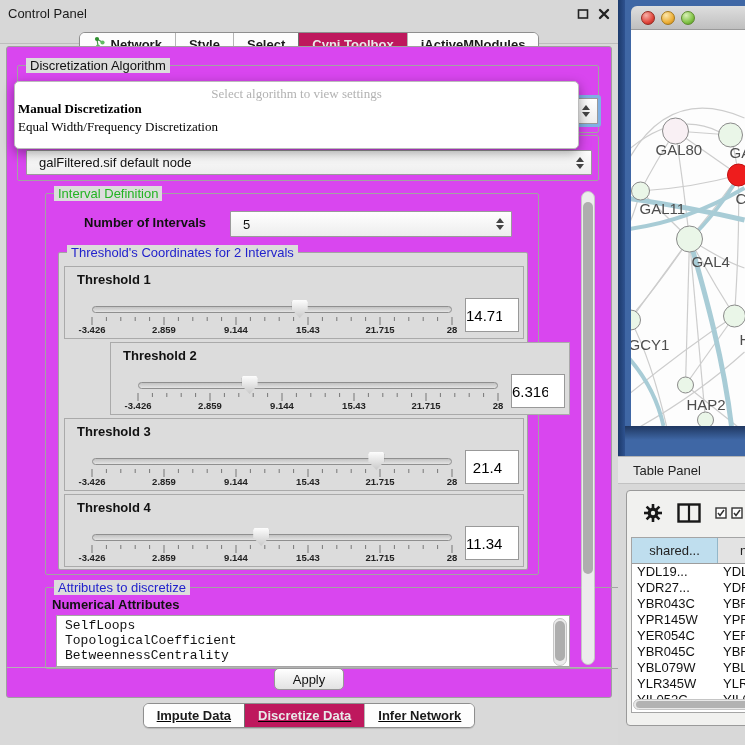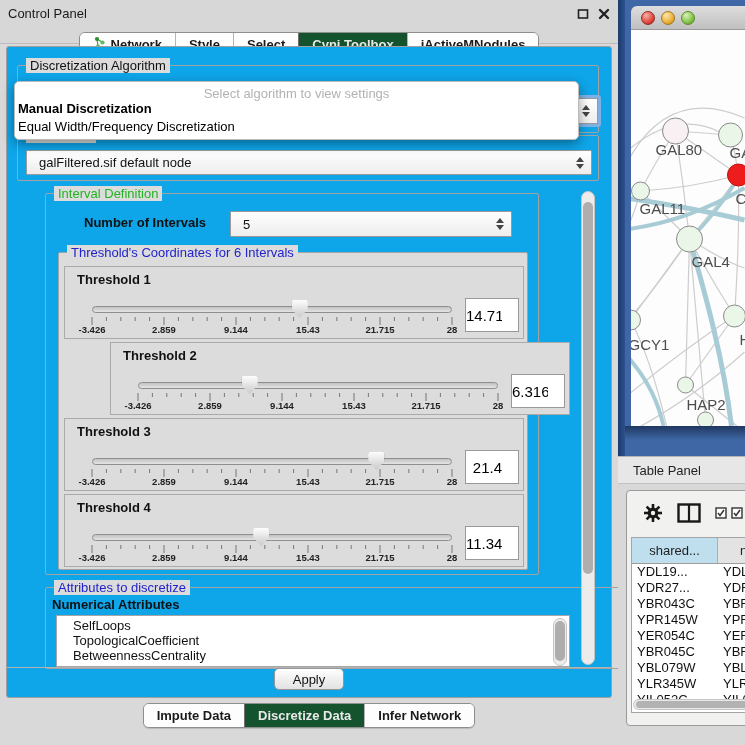--- a/index.html
+++ b/index.html
@@ -8,66 +8,66 @@
 
   
   #left-panel { position:absolute; left:0; top:0; width:618px; height:745px; background:#d9d9d9; }
   .cp-titlebar { position:absolute; left:0; top:0; width:100%; height:44px; background:#d7d7d7;
     border-bottom:1px solid #bdbdbd; }
   .cp-title { position:absolute; left:8px; top:0; line-height:28px; font-size:13px; color:#1a1a1a; }
   .cp-win-icons { position:absolute; right:8px; top:8px; display:flex; gap:9px; }
 
   .seg-row { position:absolute; left:0; width:100%; display:flex; justify-content:center; }
   .seg-control { display:inline-flex; border:1px solid #8e8e8e; border-radius:6px; overflow:hidden;
-    background:#ffffff; box-shadow:0 1px 1px rgba(0,0,0,.15); }
+    background:#ffffff; box-shadow:0 1px 1px rgba(0,0,0,.15);text-decoration:underline; }
   .seg { height:23px; line-height:23px; padding:0 13px; font-size:13px; font-weight:bold; color:#1a1a1a;
     background:#fdfdfd; border-left:1px solid #b5b5b5; display:flex; align-items:center; gap:5px; cursor:default; }
   .seg:first-child { border-left:none; }
-  .seg.selected { background:#14532d; color:#e9e9e9; border-left-color:#6f6f6f; }
+  .seg.selected { background:#be185d; color:#e9e9e9; border-left-color:#6f6f6f; }
 
   .outer-panel { position:absolute; left:6px; top:46px; width:606px; height:652px;
-    border:1px solid #9f9f9f; border-radius:3px; background:#0ea5e9; }
+    border:1px solid #9f9f9f; border-radius:3px; background:#d946ef; }
 
   .groupbox { position:absolute; border:1px solid #a3a3a3; border-radius:2px; }
   .group-title { position:absolute; top:-8px; left:8px; background:#dcdcdc; padding:0 4px;
     font-size:13px; color:#111; white-space:nowrap; }
   .gt-green { color:#22b422; }
   .gt-blue { color:#2222cc; }
 
   .combo { position:absolute; background:linear-gradient(#ffffff,#ededed); border:1px solid #9a9a9a;
     border-radius:1px; font-size:13px; color:#111; display:flex; align-items:center; padding-left:12px; }
   .combo .stepper { position:absolute; right:7px; top:50%; transform:translateY(-50%);
     display:flex; flex-direction:column; gap:2px; }
   .arr-up { width:0;height:0;border-left:4px solid transparent;border-right:4px solid transparent;border-bottom:5px solid #444; }
   .arr-dn { width:0;height:0;border-left:4px solid transparent;border-right:4px solid transparent;border-top:5px solid #444; }
   .combo.focusring { box-shadow:0 0 0 3px #7fb0e4; }
 
-  .popup { position:absolute; left:7px; top:34px; width:565px; height:59px; background:#ffffff;
-    border:1px solid #bbb; border-radius:5px; box-shadow:0 4px 12px rgba(0,0,0,.38); z-index:50; }
+  .popup { position:absolute; left:7px; top:34px; width:565px; height:68px; background:#ffffff;
+    border:1px solid #bbb; border-radius:5px; box-shadow:0 4px 12px rgba(0,0,0,.38); z-index:50;font-family:Liberation Serif, serif; }
   .popup-placeholder { position:absolute; top:4px; left:0; width:100%; text-align:center;
     font-size:13px; color:#b2b2b2; }
   .popup-item { position:absolute; left:3px; font-size:13px; color:#000; white-space:nowrap; }
 
   .thr-box { position:absolute; left:5px; width:460px; height:73px; border:1px solid #aaa; background:#dcdcdc; }
   .thr-label { position:absolute; left:12px; top:5px; font-size:13px; font-weight:bold; color:#111; }
   .sl-track { position:absolute; left:27px; top:39px; width:360px; height:7px; border-radius:4px;
     border:1px solid #8f8f8f; background:linear-gradient(#c2c2c2,#e4e4e4); }
   .sl-thumb { position:absolute; top:33px; width:16px; height:18px;
     background:linear-gradient(#fdfdfd,#c9c9c9);
     clip-path:polygon(8% 0,92% 0,100% 12%,100% 52%,50% 100%,0 52%,0 12%);
     filter:drop-shadow(0 0 1px #777); }
   .sl-ticks { position:absolute; left:26px; top:50px; }
   .sl-scale { position:absolute; top:57px; font-size:9.5px; font-weight:bold; color:#222;
     transform:translateX(-50%); white-space:nowrap; }
   .thr-value { position:absolute; right:4px; top:31px; width:54px; height:34px; background:#fff;
     border:1px solid #999; font-family:"Liberation Sans",sans-serif; font-size:15px; color:#000;
     text-align:right; padding-right:16px; }
 
   .listbox { position:absolute; background:#fff; border:1px solid #a5a5a5; overflow:hidden; }
-  .list-item { font-size:13px; color:#111; padding-left:16px; line-height:15px; white-space:nowrap; }
+  .list-item { font-size:13px; color:#111; padding-left:8px; line-height:15px; white-space:nowrap;font-family:Liberation Mono, monospace; }
 
   .vscroll { position:absolute; width:14px; background:#ececec; border:1px solid #c6c6c6; border-radius:7px; }
   .vthumb { position:absolute; left:1px; width:10px; background:#aeaeae; border-radius:6px; }
 
   .apply-bar { position:absolute; left:0; bottom:0; width:100%; height:30px; border-top:1px solid #b3b3b3;
     display:flex; justify-content:center; align-items:flex-start; }
   .btn { height:22px; padding:0 18px; font-size:13px; color:#111; background:linear-gradient(#ffffff,#e2e2e2);
     border:1px solid #979797; border-radius:5px; font-family:"Liberation Sans",sans-serif; }
 
   
@@ -184,21 +184,21 @@
       <span style="position:absolute;left:38px;top:21px;font-size:13px;font-weight:bold;color:#111;">Number of Intervals</span>
       <div class="combo" style="left:184px;top:17px;width:282px;height:26px;">
         <span>5</span>
         <span class="stepper">
             <span class="arr-up"></span>
             <span class="arr-dn"></span>
           </span>
       </div>
 
       <div class="groupbox" style="left:12px;top:58px;width:470px;height:318px;background:#dcdcdc;">
-        <span class="group-title gt-blue">Threshold's Coordinates for 6 Intervals</span>
+        <span class="group-title gt-blue">Threshold's Coordinates for 2 Intervals</span>
         <div id="thr-container">
             <div class="thr-box" style="top: 13px;">
               <div class="thr-label">Threshold 1</div>
               <div class="sl-track"></div>
               <div class="sl-thumb" style="left: 226.72px;"></div>
               <svg width="362" height="9" class="sl-ticks">
                 <line x1="1" x2="1" y1="0" y2="8" stroke="#777" stroke-width="1"></line>
                 <line x1="15.4" x2="15.4" y1="0" y2="4" stroke="#777" stroke-width="1"></line>
                 <line x1="29.8" x2="29.8" y1="0" y2="4" stroke="#777" stroke-width="1"></line>
                 <line x1="44.2" x2="44.2" y1="0" y2="4" stroke="#777" stroke-width="1"></line>

